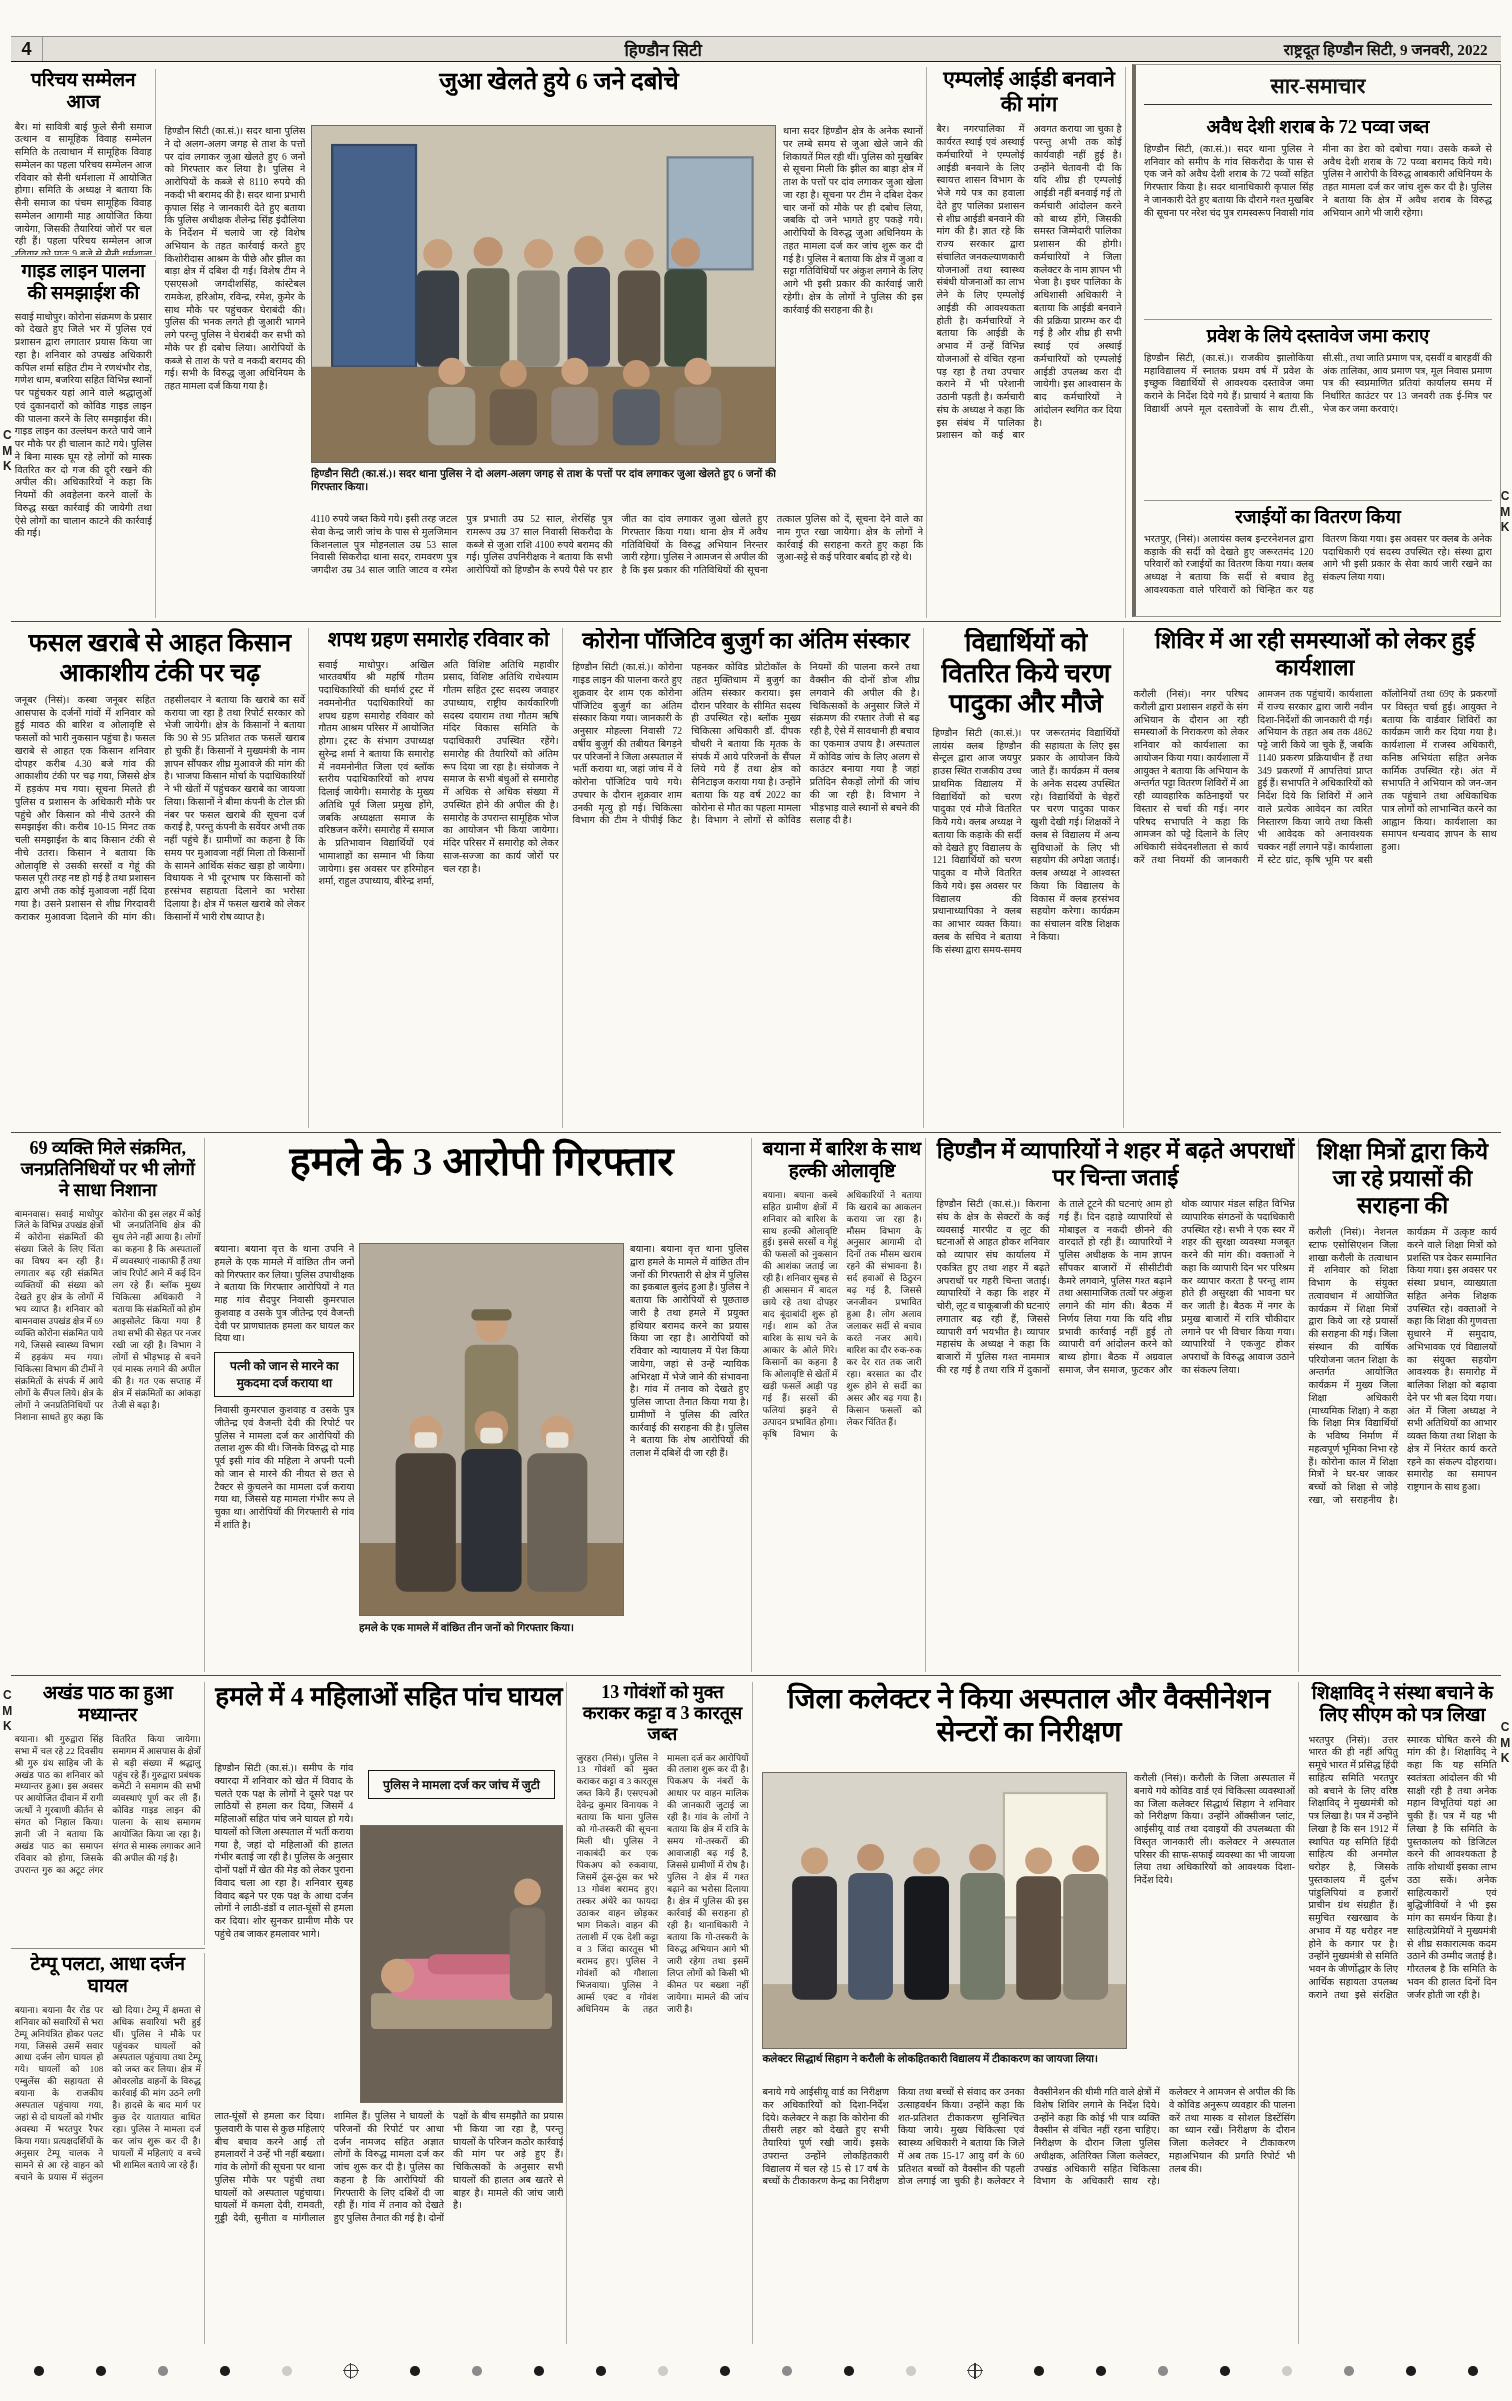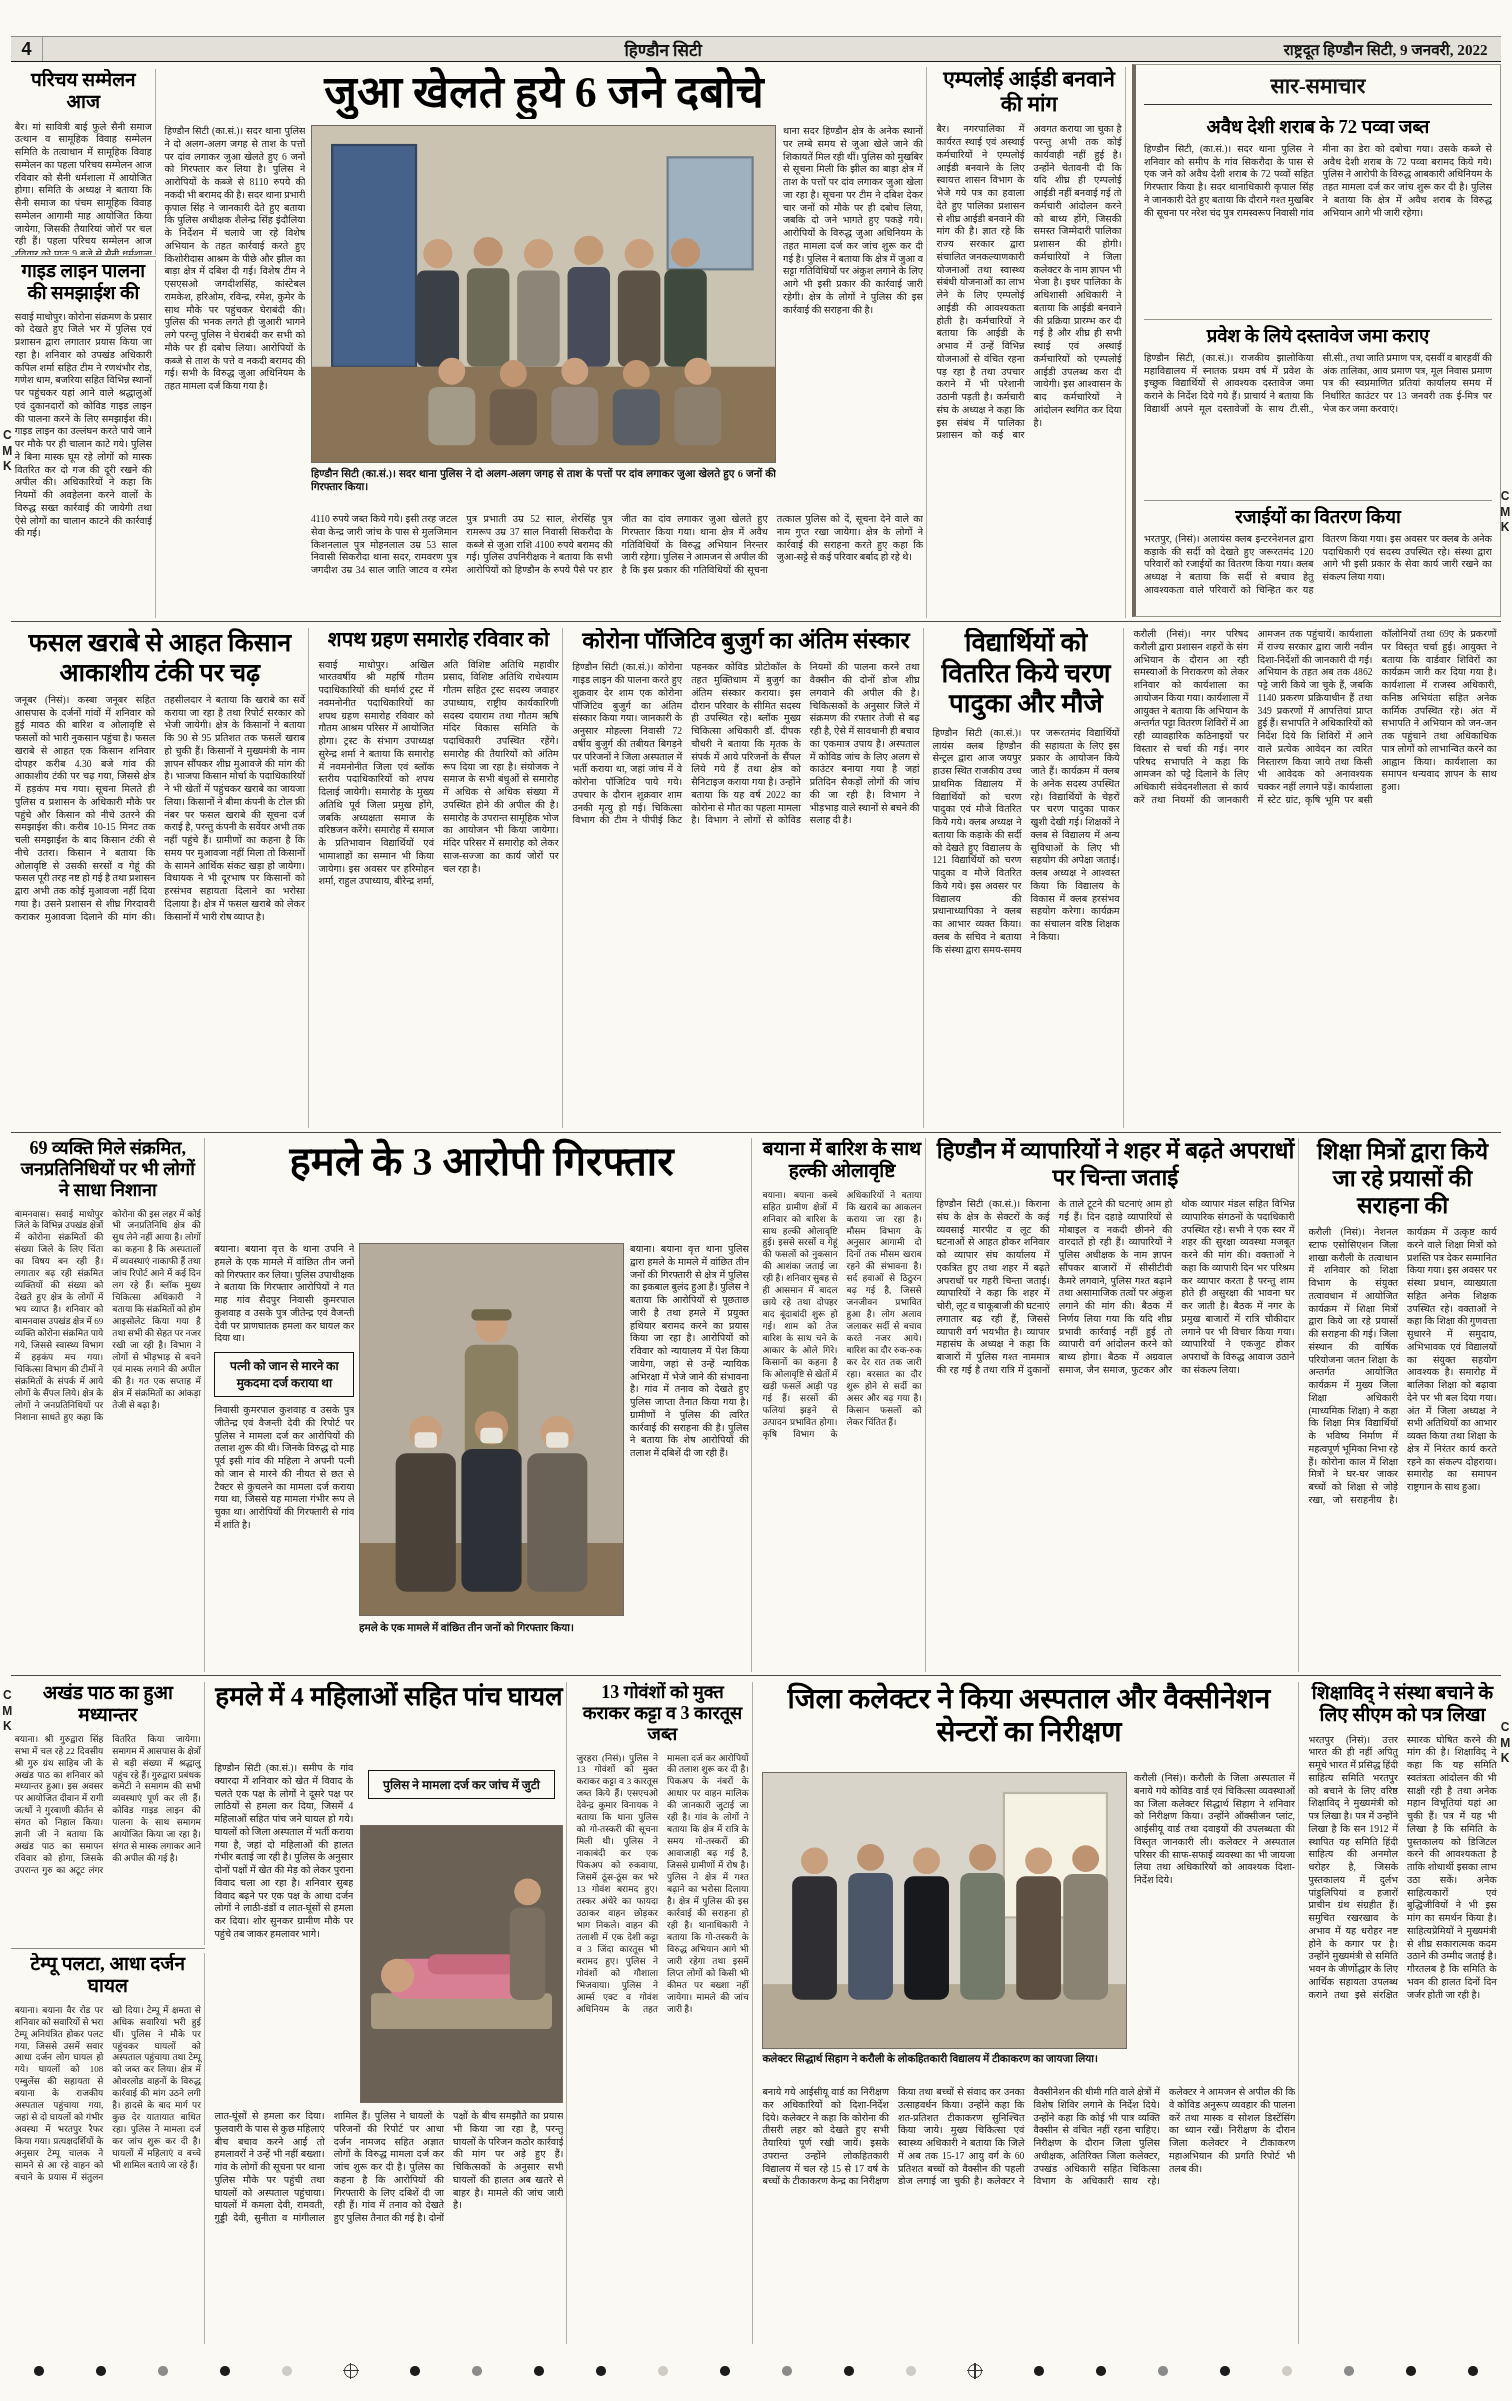--- a/index.html
+++ b/index.html
@@ -62,21 +62,21 @@
     <h2 class="hl" style="font-size:19px">परिचय सम्मेलन आज</h2>
     <p class="body"><span class="dl">बैर।</span> <span>मां सावित्री बाई फुले सैनी समाज उत्थान व सामूहिक विवाह सम्मेलन समिति के तत्वाधान में सामूहिक विवाह सम्मेलन का पहला परिचय सम्मेलन आज रविवार को सैनी धर्मशाला में आयोजित होगा। समिति के अध्यक्ष ने बताया कि सैनी समाज का पंचम सामूहिक विवाह सम्मेलन आगामी माह आयोजित किया जायेगा, जिसकी तैयारियां जोरों पर चल रही हैं। पहला परिचय सम्मेलन आज रविवार को प्रातः 9 बजे से सैनी धर्मशाला परिसर में होगा। इसमें वर-वधू के परिजन एक दूसरे से परिचय प्राप्त करेंगे। सामूहिक विवाह सम्मेलन 6 फरवरी को होगा।</span></p>
   </section>
   <div class="rule-h thin" style="left:11.3px;top:256px;width:145px"></div>
   <section class="art vr" style="left:11.3px;top:260px;width:145px;height:358px">
     <h2 class="hl" style="font-size:18.6px">गाइड लाइन पालना की समझाईश की</h2>
     <p class="body"><span class="dl">सवाई माधोपुर।</span> <span>कोरोना संक्रमण के प्रसार को देखते हुए जिले भर में पुलिस एवं प्रशासन द्वारा लगातार प्रयास किया जा रहा है। शनिवार को उपखंड अधिकारी कपिल शर्मा सहित टीम ने रणथंभौर रोड, गणेश धाम, बजरिया सहित विभिन्न स्थानों पर पहुंचकर यहां आने वाले श्रद्धालुओं एवं दुकानदारों को कोविड गाइड लाइन की पालना करने के लिए समझाईश की। गाइड लाइन का उल्लंघन करते पाये जाने पर मौके पर ही चालान काटे गये। पुलिस ने बिना मास्क घूम रहे लोगों को मास्क वितरित कर दो गज की दूरी रखने की अपील की। अधिकारियों ने कहा कि नियमों की अवहेलना करने वालों के विरुद्ध सख्त कार्रवाई की जायेगी तथा ऐसे लोगों का चालान काटने की कार्रवाई की गई।</span></p>
   </section>
 
   <section class="art vr" style="left:161px;top:67px;width:766px;height:551px;padding:0">
-    <h1 class="hl abs" style="left:0;top:0;width:766px;height:52px;font-size:44px">जुआ खेलते हुये 6 जने दबोचे</h1>
+    <h1 class="hl abs" style="left:15px;top:0;width:766px;height:52px;font-size:24px">जुआ खेलते हुये 6 जने दबोचे</h1>
     <div class="abs" style="left:3.4px;top:58px;width:141px;height:493px">
       <p class="body"><span class="dl">हिण्डौन सिटी (का.सं.)।</span> <span>सदर थाना पुलिस ने दो अलग-अलग जगह से ताश के पत्तों पर दांव लगाकर जुआ खेलते हुए 6 जनों को गिरफ्तार कर लिया है। पुलिस ने आरोपियों के कब्जे से 8110 रुपये की नकदी भी बरामद की है। सदर थाना प्रभारी कृपाल सिंह ने जानकारी देते हुए बताया कि पुलिस अधीक्षक शैलेन्द्र सिंह इंदौलिया के निर्देशन में चलाये जा रहे विशेष अभियान के तहत कार्रवाई करते हुए किशोरीदास आश्रम के पीछे और झील का बाड़ा क्षेत्र में दबिश दी गई। विशेष टीम ने एसएसओ जगदीशसिंह, कांस्टेबल रामकेश, हरिओम, रविन्द्र, रमेश, कुमेर के साथ मौके पर पहुंचकर घेराबंदी की। पुलिस की भनक लगते ही जुआरी भागने लगे परन्तु पुलिस ने घेराबंदी कर सभी को मौके पर ही दबोच लिया। आरोपियों के कब्जे से ताश के पत्ते व नकदी बरामद की गई। सभी के विरुद्ध जुआ अधिनियम के तहत मामला दर्ज किया गया है।</span></p>
     </div>
     <div class="photo" style="left:150px;top:58px;width:465px;height:338px">
       <svg viewBox="0 0 828 600" preserveAspectRatio="none">
         <rect x="0" y="0" width="828" height="430" fill="#cbc3b2"></rect>
         <rect x="36" y="34" width="150" height="396" fill="#46628a" stroke="#33465f" stroke-width="4"></rect>
         <rect x="636" y="56" width="152" height="200" fill="#9fb0bf" stroke="#6f7d89" stroke-width="4"></rect>
         <rect x="0" y="430" width="828" height="170" fill="#8a7458"></rect>
         <g>
@@ -155,20 +155,21 @@
     <h2 class="hl" style="font-size:22.6px">कोरोना पॉजिटिव बुजुर्ग का अंतिम संस्कार</h2>
     <p class="body c3" style="height:423px"><span class="dl">हिण्डौन सिटी (का.सं.)।</span> <span>कोरोना गाइड लाइन की पालना करते हुए शुक्रवार देर शाम एक कोरोना पॉजिटिव बुजुर्ग का अंतिम संस्कार किया गया। जानकारी के अनुसार मोहल्ला निवासी 72 वर्षीय बुजुर्ग की तबीयत बिगड़ने पर परिजनों ने जिला अस्पताल में भर्ती कराया था, जहां जांच में वे कोरोना पॉजिटिव पाये गये। उपचार के दौरान शुक्रवार शाम उनकी मृत्यु हो गई। चिकित्सा विभाग की टीम ने पीपीई किट पहनकर कोविड प्रोटोकॉल के तहत मुक्तिधाम में बुजुर्ग का अंतिम संस्कार कराया। इस दौरान परिवार के सीमित सदस्य ही उपस्थित रहे। ब्लॉक मुख्य चिकित्सा अधिकारी डॉ. दीपक चौधरी ने बताया कि मृतक के संपर्क में आये परिजनों के सैंपल लिये गये हैं तथा क्षेत्र को सैनिटाइज कराया गया है। उन्होंने बताया कि यह वर्ष 2022 का कोरोना से मौत का पहला मामला है। विभाग ने लोगों से कोविड नियमों की पालना करने तथा वैक्सीन की दोनों डोज शीघ्र लगवाने की अपील की है। चिकित्सकों के अनुसार जिले में संक्रमण की रफ्तार तेजी से बढ़ रही है, ऐसे में सावधानी ही बचाव का एकमात्र उपाय है। अस्पताल में कोविड जांच के लिए अलग से काउंटर बनाया गया है जहां प्रतिदिन सैकड़ों लोगों की जांच की जा रही है। विभाग ने भीड़भाड़ वाले स्थानों से बचने की सलाह दी है।</span></p>
   </section>
 
   <section class="art vr" style="left:929px;top:628px;width:195px;height:500px">
     <h2 class="hl" style="font-size:26px">विद्यार्थियों को वितरित किये चरण पादुका और मौजे</h2>
     <p class="body c2" style="height:407px"><span class="dl">हिण्डौन सिटी (का.सं.)।</span> <span>लायंस क्लब हिण्डौन सेन्ट्रल द्वारा आज जयपुर हाउस स्थित राजकीय उच्च प्राथमिक विद्यालय में विद्यार्थियों को चरण पादुका एवं मौजे वितरित किये गये। क्लब अध्यक्ष ने बताया कि कड़ाके की सर्दी को देखते हुए विद्यालय के 121 विद्यार्थियों को चरण पादुका व मौजे वितरित किये गये। इस अवसर पर विद्यालय की प्रधानाध्यापिका ने क्लब का आभार व्यक्त किया। क्लब के सचिव ने बताया कि संस्था द्वारा समय-समय पर जरूरतमंद विद्यार्थियों की सहायता के लिए इस प्रकार के आयोजन किये जाते हैं। कार्यक्रम में क्लब के अनेक सदस्य उपस्थित रहे। विद्यार्थियों के चेहरों पर चरण पादुका पाकर खुशी देखी गई। शिक्षकों ने क्लब से विद्यालय में अन्य सुविधाओं के लिए भी सहयोग की अपेक्षा जताई। क्लब अध्यक्ष ने आश्वस्त किया कि विद्यालय के विकास में क्लब हरसंभव सहयोग करेगा। कार्यक्रम का संचालन वरिष्ठ शिक्षक ने किया।</span></p>
   </section>
 
   <section class="art" style="left:1130px;top:628px;width:370px;height:500px">
+    <h2 class="hl" style="font-size:22.6px">शिविर में आ रही समस्याओं को लेकर हुई कार्यशाला</h2>
     <p class="body c3" style="height:423px"><span class="dl">करौली (निसं)।</span> <span>नगर परिषद करौली द्वारा प्रशासन शहरों के संग अभियान के दौरान आ रही समस्याओं के निराकरण को लेकर शनिवार को कार्यशाला का आयोजन किया गया। कार्यशाला में आयुक्त ने बताया कि अभियान के अन्तर्गत पट्टा वितरण शिविरों में आ रही व्यावहारिक कठिनाइयों पर विस्तार से चर्चा की गई। नगर परिषद सभापति ने कहा कि आमजन को पट्टे दिलाने के लिए अधिकारी संवेदनशीलता से कार्य करें तथा नियमों की जानकारी आमजन तक पहुंचायें। कार्यशाला में राज्य सरकार द्वारा जारी नवीन दिशा-निर्देशों की जानकारी दी गई। अभियान के तहत अब तक 4862 पट्टे जारी किये जा चुके हैं, जबकि 1140 प्रकरण प्रक्रियाधीन हैं तथा 349 प्रकरणों में आपत्तियां प्राप्त हुई हैं। सभापति ने अधिकारियों को निर्देश दिये कि शिविरों में आने वाले प्रत्येक आवेदन का त्वरित निस्तारण किया जाये तथा किसी भी आवेदक को अनावश्यक चक्कर नहीं लगाने पड़ें। कार्यशाला में स्टेट ग्रांट, कृषि भूमि पर बसी कॉलोनियों तथा 69ए के प्रकरणों पर विस्तृत चर्चा हुई। आयुक्त ने बताया कि वार्डवार शिविरों का कार्यक्रम जारी कर दिया गया है। कार्यशाला में राजस्व अधिकारी, कनिष्ठ अभियंता सहित अनेक कार्मिक उपस्थित रहे। अंत में सभापति ने अभियान को जन-जन तक पहुंचाने तथा अधिकाधिक पात्र लोगों को लाभान्वित करने का आह्वान किया। कार्यशाला का समापन धन्यवाद ज्ञापन के साथ हुआ।</span></p>
   </section>
 
   <div class="rule-h" style="left:11.3px;top:1132px;width:1490px"></div>
 
   <section class="art vr" style="left:11.3px;top:1138px;width:194px;height:534px">
     <h2 class="hl" style="font-size:18px">69 व्यक्ति मिले संक्रमित, जनप्रतिनिधियों पर भी लोगों ने साधा निशाना</h2>
     <p class="body c2 f16" style="height:429px"><span class="dl">बामनवास।</span> <span>सवाई माधोपुर जिले के विभिन्न उपखंड क्षेत्रों में कोरोना संक्रमितों की संख्या जिले के लिए चिंता का विषय बन रही है। लगातार बढ़ रही संक्रमित व्यक्तियों की संख्या को देखते हुए क्षेत्र के लोगों में भय व्याप्त है। शनिवार को बामनवास उपखंड क्षेत्र में 69 व्यक्ति कोरोना संक्रमित पाये गये, जिससे स्वास्थ्य विभाग में हड़कंप मच गया। चिकित्सा विभाग की टीमों ने संक्रमितों के संपर्क में आये लोगों के सैंपल लिये। क्षेत्र के लोगों ने जनप्रतिनिधियों पर निशाना साधते हुए कहा कि कोरोना की इस लहर में कोई भी जनप्रतिनिधि क्षेत्र की सुध लेने नहीं आया है। लोगों का कहना है कि अस्पतालों में व्यवस्थाएं नाकाफी हैं तथा जांच रिपोर्ट आने में कई दिन लग रहे हैं। ब्लॉक मुख्य चिकित्सा अधिकारी ने बताया कि संक्रमितों को होम आइसोलेट किया गया है तथा सभी की सेहत पर नजर रखी जा रही है। विभाग ने लोगों से भीड़भाड़ से बचने एवं मास्क लगाने की अपील की है। गत एक सप्ताह में क्षेत्र में संक्रमितों का आंकड़ा तेजी से बढ़ा है।</span></p>
   </section>
 

